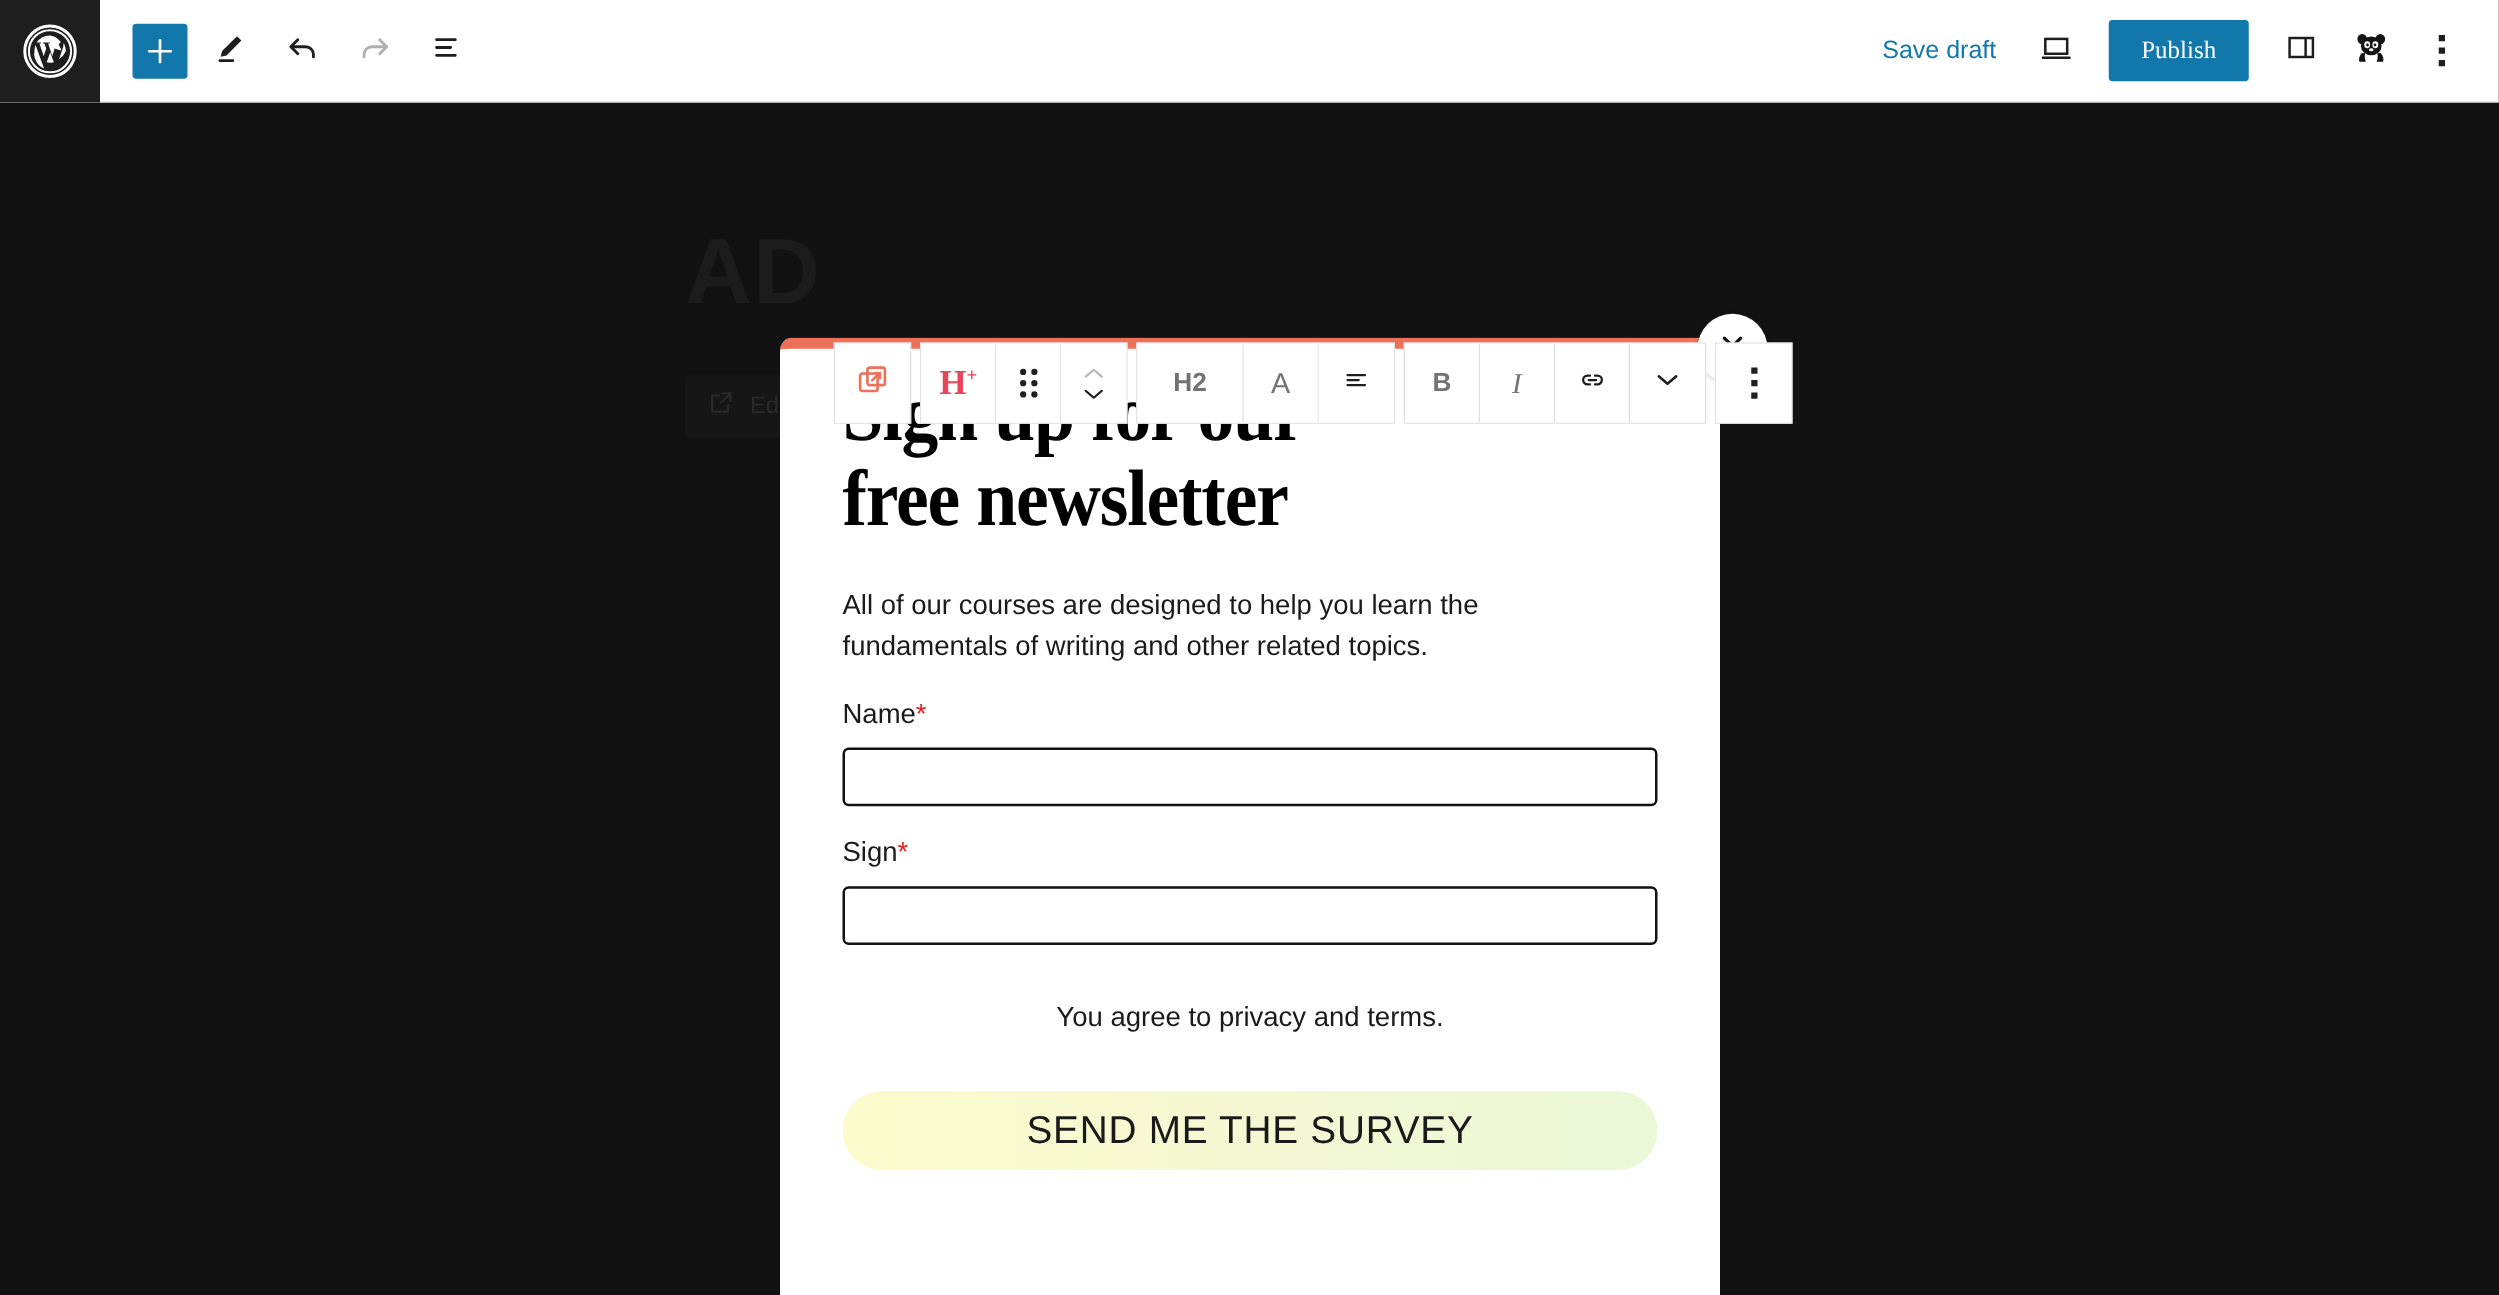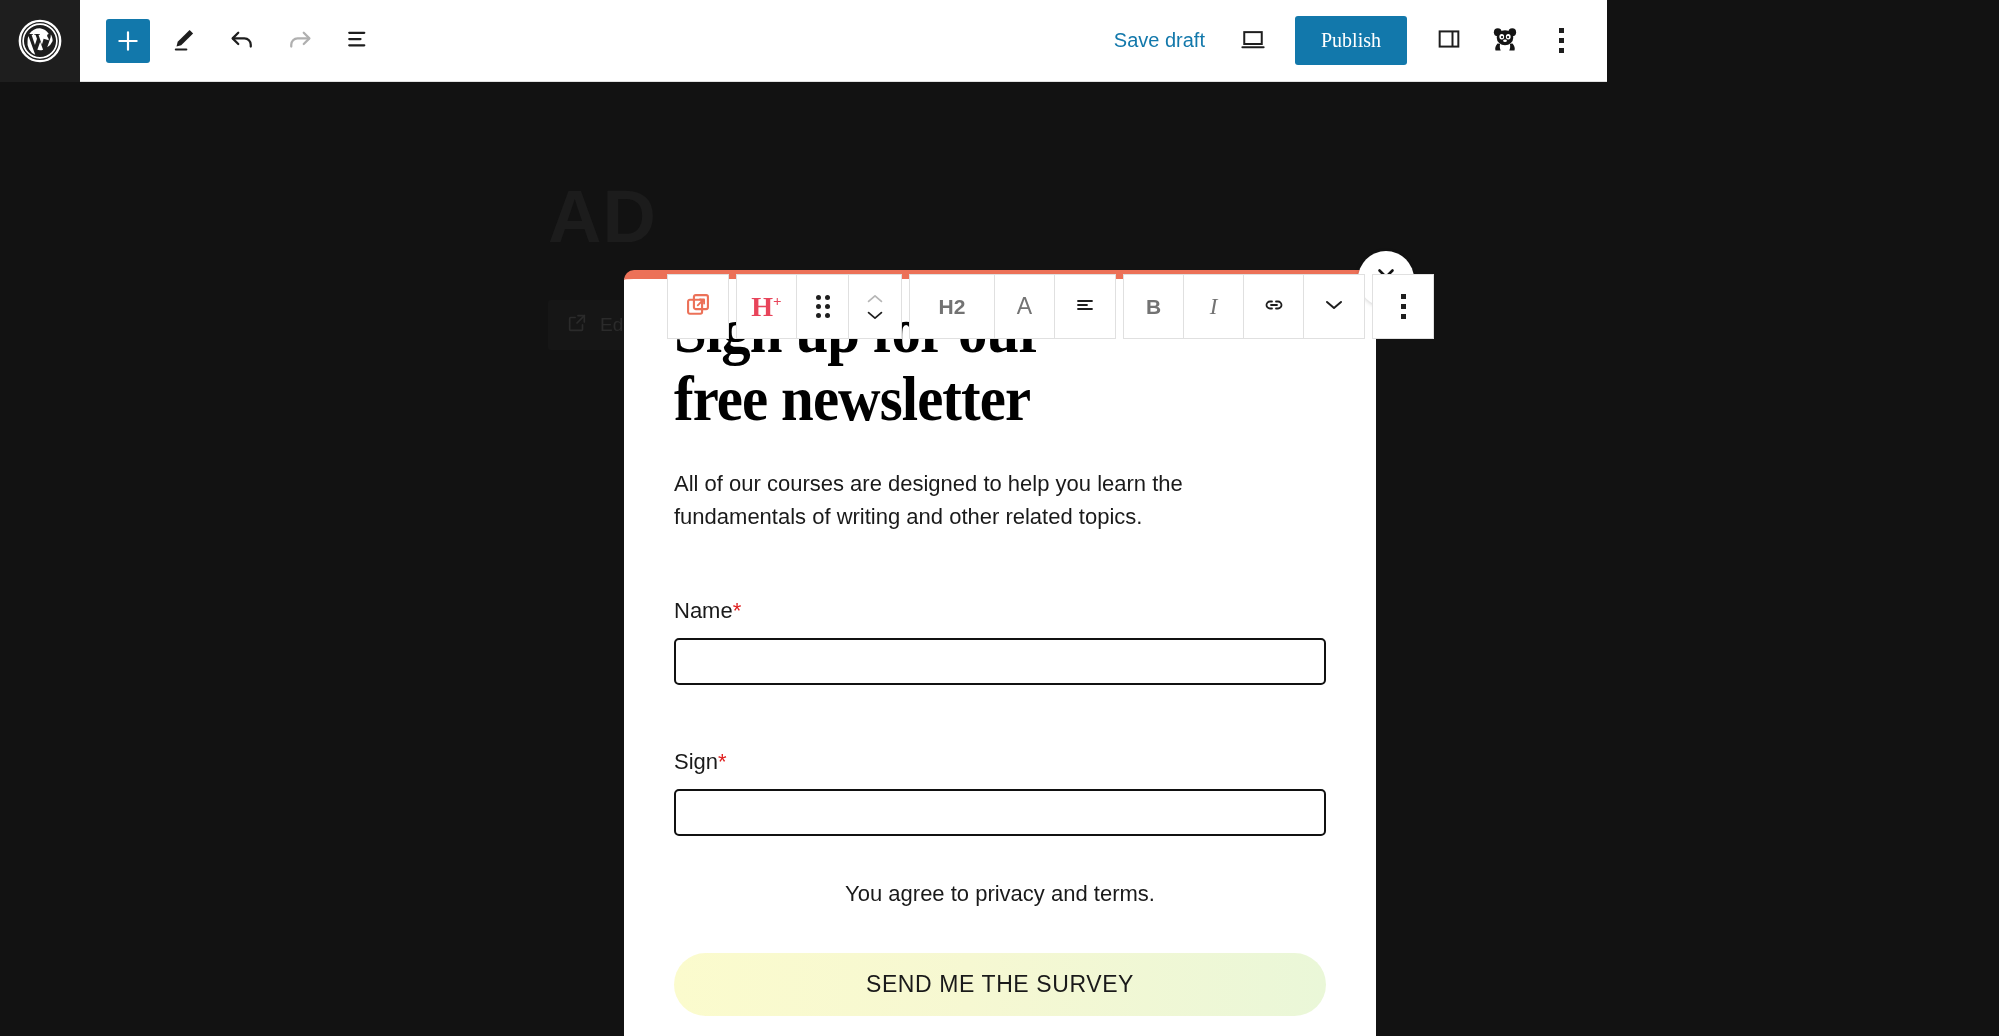--- a/index.html
+++ b/index.html
@@ -8,21 +8,21 @@
     height: 1036px;
     overflow: hidden;
     font-family: "Liberation Sans", sans-serif;
     background: #121212;
   }
 
   
   .topbar {
     position: absolute;
     top: 0; left: 0;
-    width: 1607px;
+    width: 1999px;
     height: 82px;
     background: #ffffff;
     border-bottom: 1px solid #e0e0e0;
     display: flex;
     align-items: center;
     z-index: 50;
   }
   .wp-logo-box {
     width: 80px;
     height: 82px;
@@ -258,21 +258,21 @@
   .modal-text {
     font-size: 22px;
     line-height: 1.52;
     color: #1a1a1a;
     margin-top: 34px;
     max-width: 560px;
   }
   .field-label {
     font-size: 22px;
     color: #1a1a1a;
-    margin-top: 64px;
+    margin-top: 24px;
     margin-bottom: 14px;
   }
   .req { color: #e02020; }
   .text-input {
     display: block;
     width: 100%;
     height: 47px;
     border: 2px solid #111111;
     border-radius: 5px;
     background: #ffffff;
@@ -289,21 +289,21 @@
   }
   .submit-btn {
     display: block;
     width: 100%;
     margin-top: 46px;
     height: 63px;
     border: none;
     border-radius: 32px;
     background: linear-gradient(90deg, #fbfbcd 0%, #f6f8d2 45%, #eaf7d8 100%);
     color: #1a1a1a;
-    font-size: 23px;
+    font-size: 31px;
     letter-spacing: 0.6px;
     font-family: "Liberation Sans", sans-serif;
     cursor: pointer;
   }
 </style>
 </head>
 <body>
 
 <div class="topbar">
   <div class="wp-logo-box">

